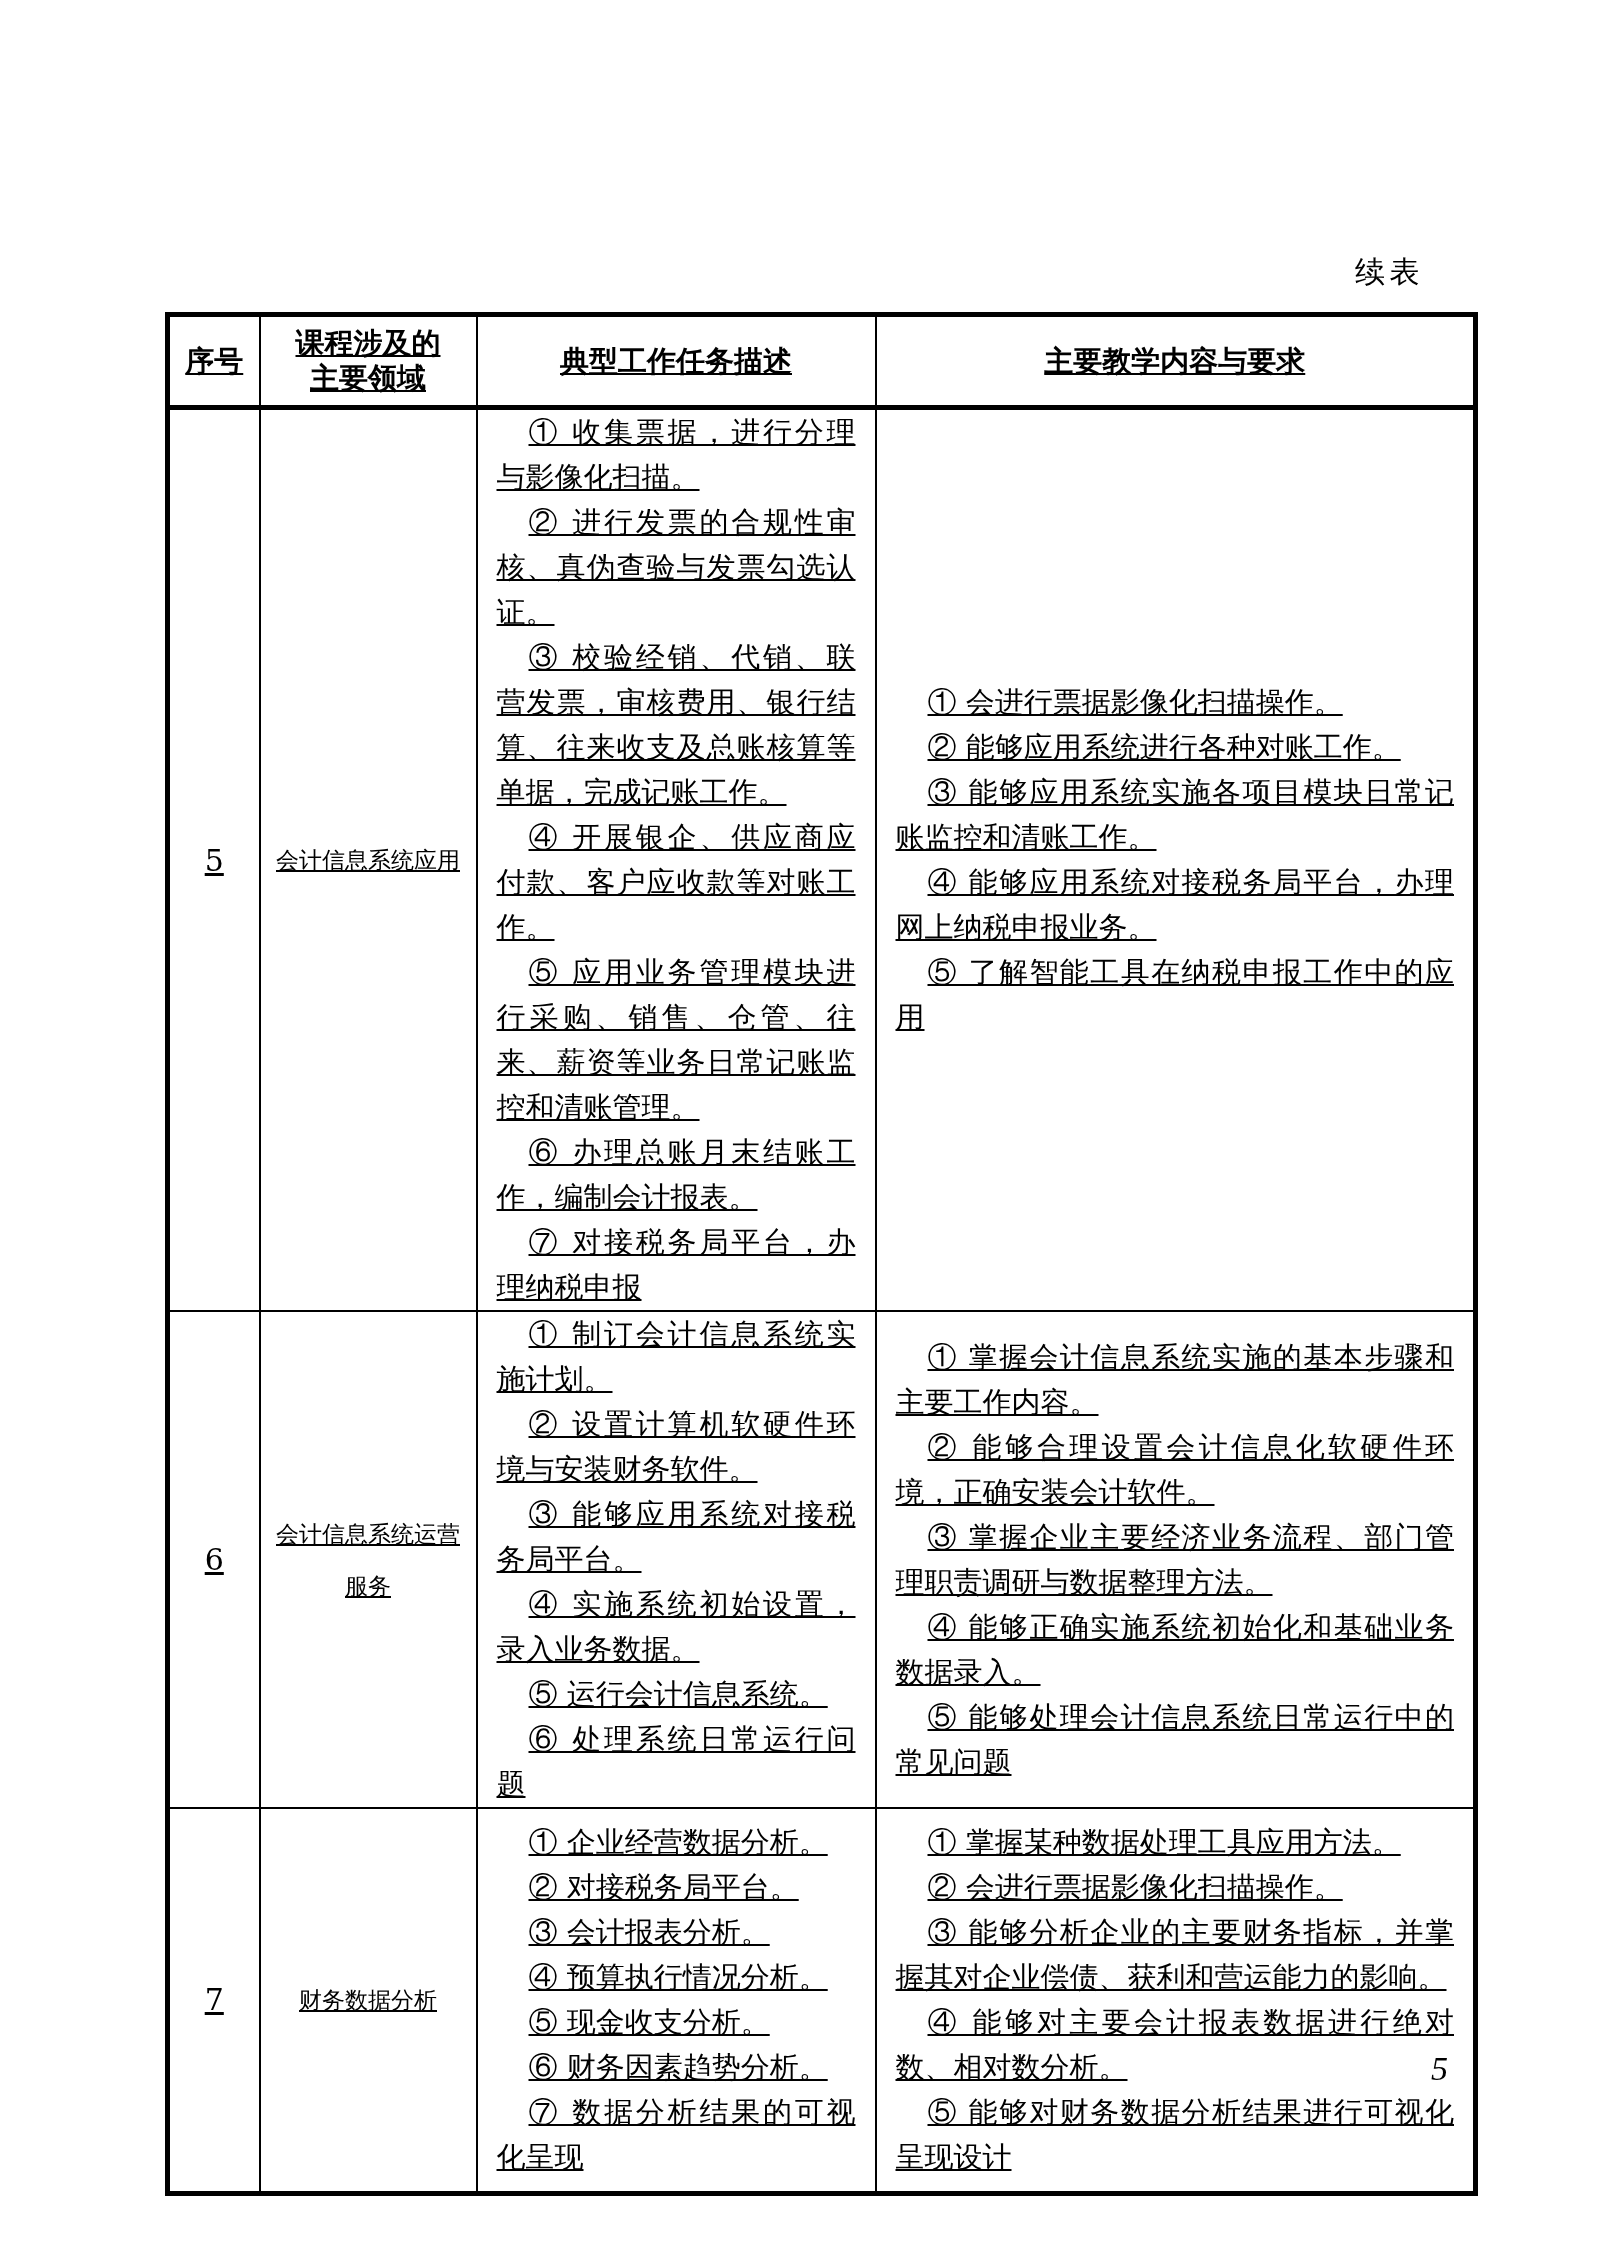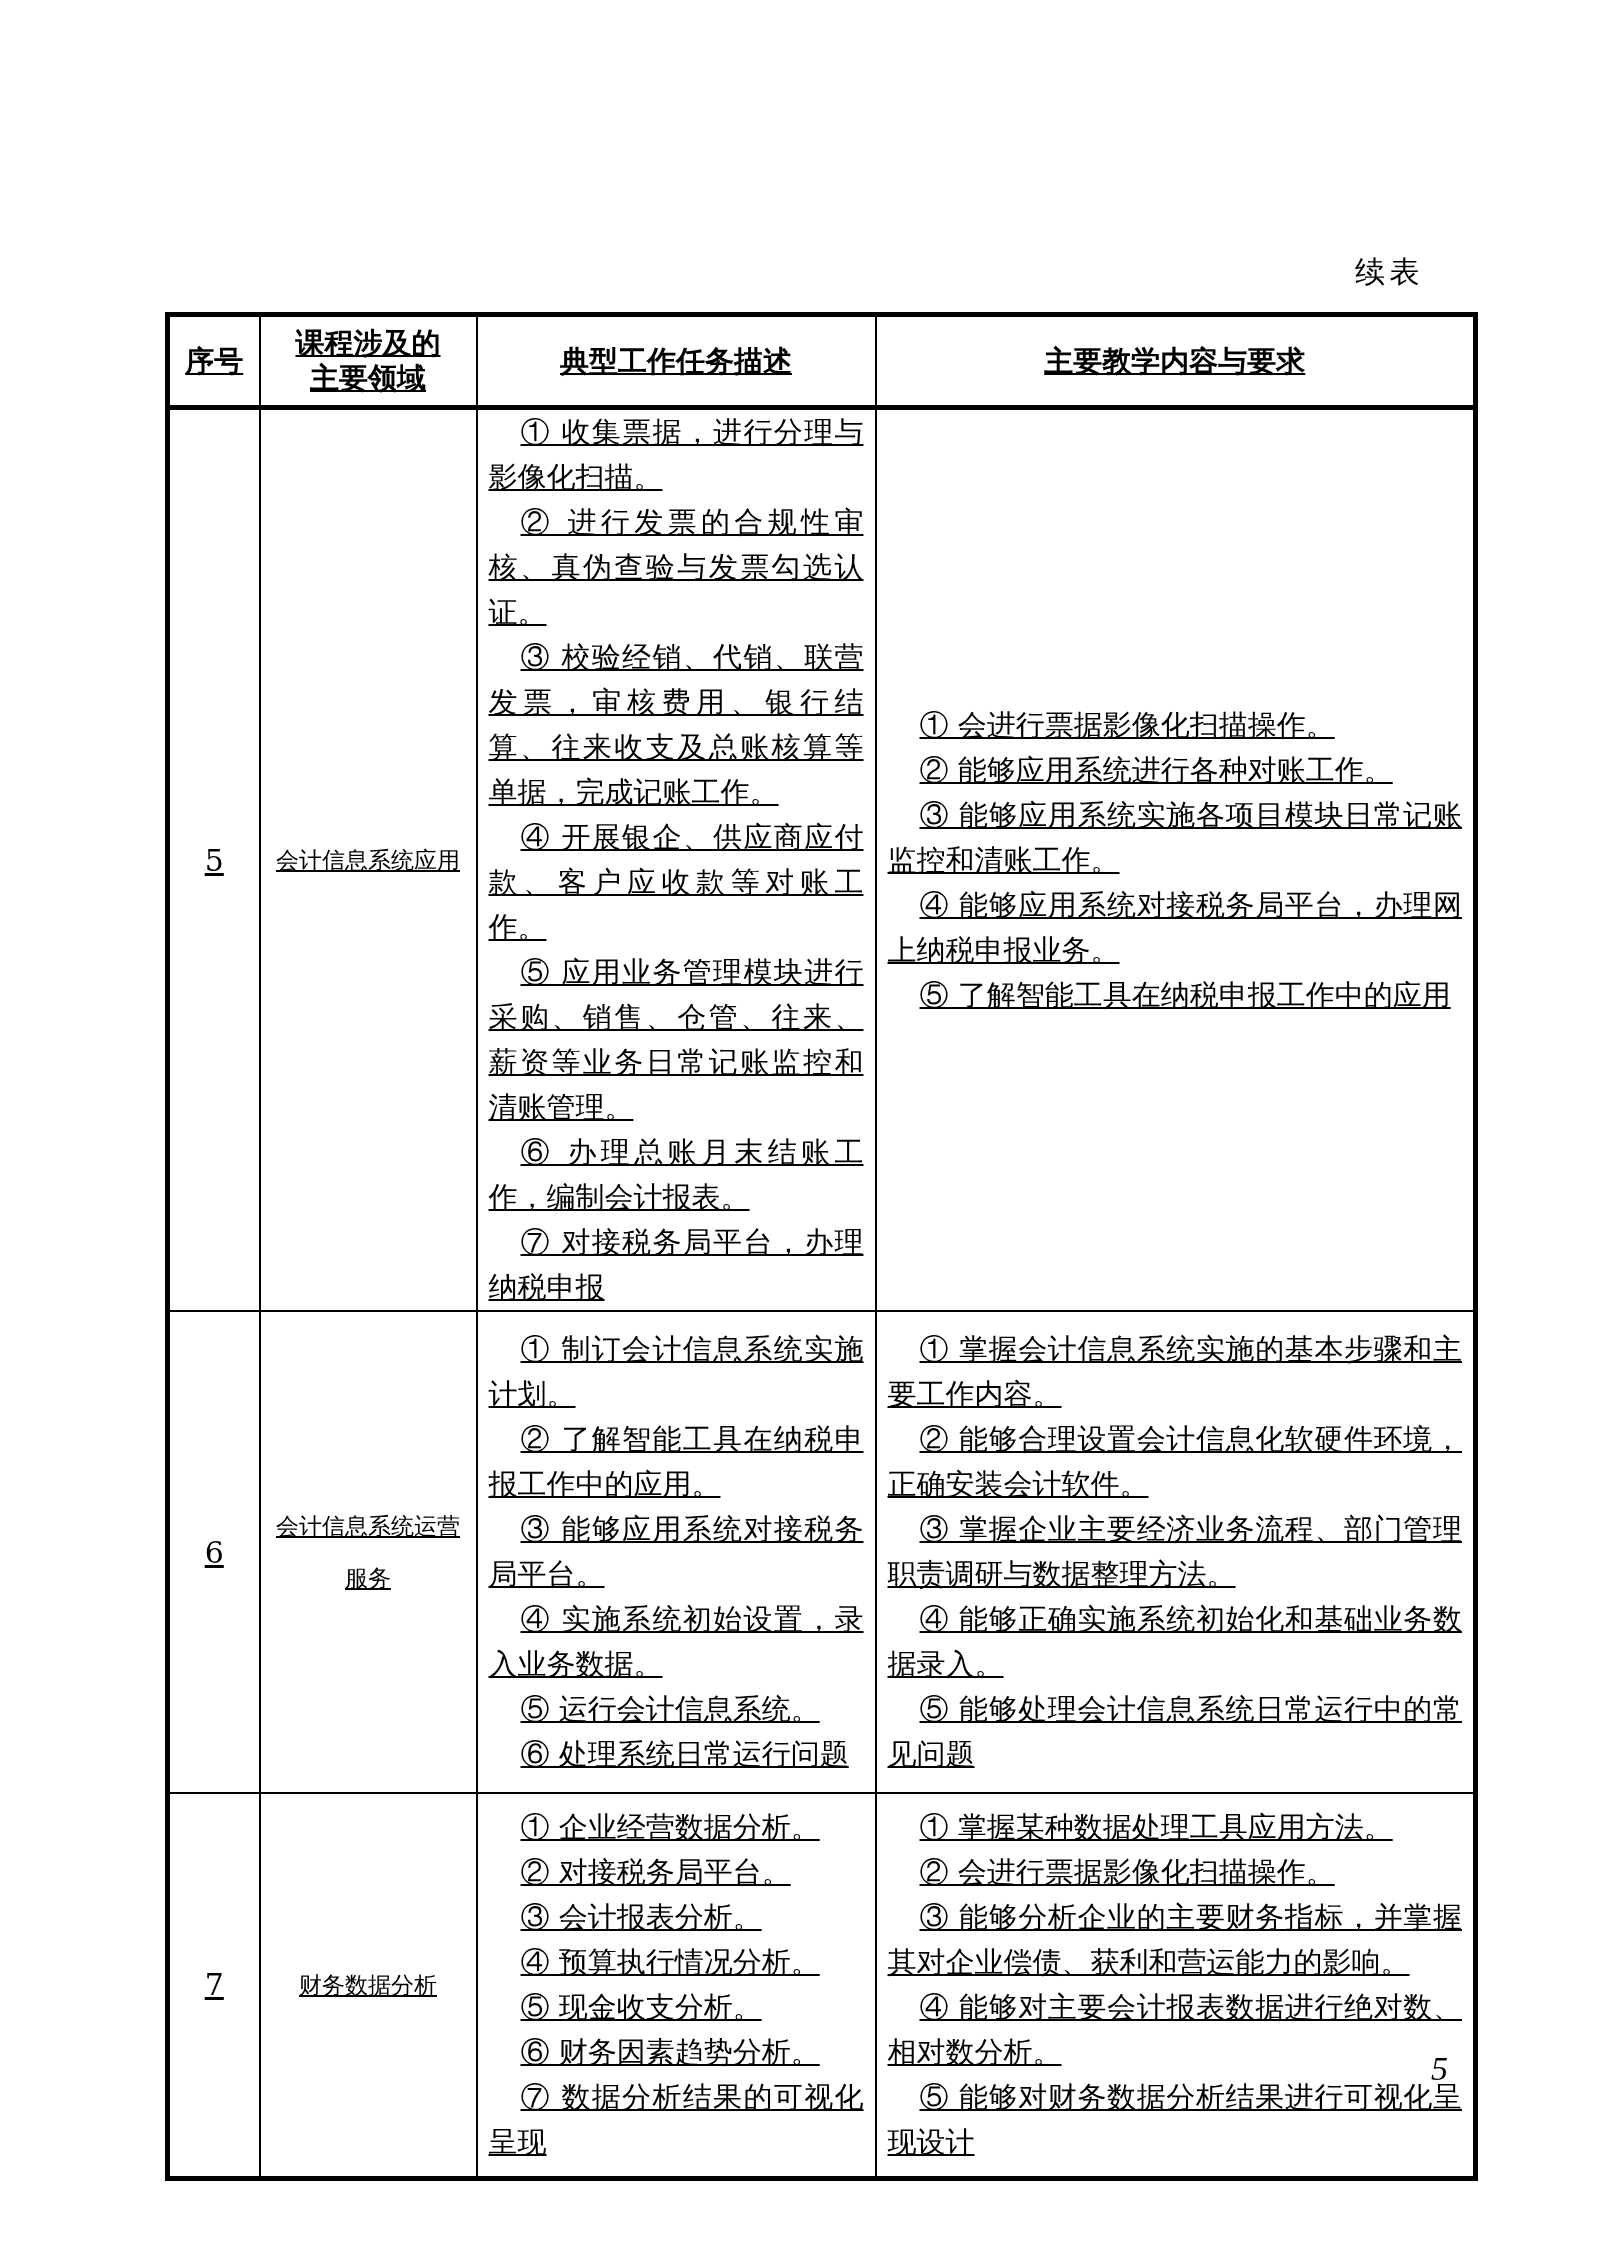--- a/index.html
+++ b/index.html
@@ -63,21 +63,21 @@
   }
   td.area-cell{
     vertical-align:middle;
     text-align:center;
     font-size:23px;
     line-height:52px;
   }
   .area-text{width:191px;margin:0 auto;}
   td.body-cell{
     vertical-align:middle;
-    padding:0 11px;
+    padding:0 19px;
   }
   td.body-cell p{
     margin:0;
     font-size:29px;
     line-height:45px;
     text-align:justify;
     text-justify:inter-character;
     text-align-last:left;
     text-indent:32px;
   }
@@ -137,21 +137,21 @@
         </td>
       </tr>
 
       <tr class="row-6">
         <td class="num-cell"><span>6</span></td>
         <td class="area-cell">
             <div class="area-text">会计信息系统运营服务</div>
           </td>
         <td class="body-cell">
           <p>① 制订会计信息系统实施计划。</p>
-          <p>② 了解智能工具在纳税申报工作中的应用。</p>
+          <p>② 设置计算机软硬件环境与安装财务软件。</p>
           <p>③ 能够应用系统对接税务局平台。</p>
           <p>④ 实施系统初始设置，录入业务数据。</p>
           <p>⑤ 运行会计信息系统。</p>
           <p>⑥ 处理系统日常运行问题</p>
         </td>
         <td class="body-cell">
           <p>① 掌握会计信息系统实施的基本步骤和主要工作内容。</p>
           <p>② 能够合理设置会计信息化软硬件环境，正确安装会计软件。</p>
           <p>③ 掌握企业主要经济业务流程、部门管理职责调研与数据整理方法。</p>
           <p>④ 能够正确实施系统初始化和基础业务数据录入。</p>

